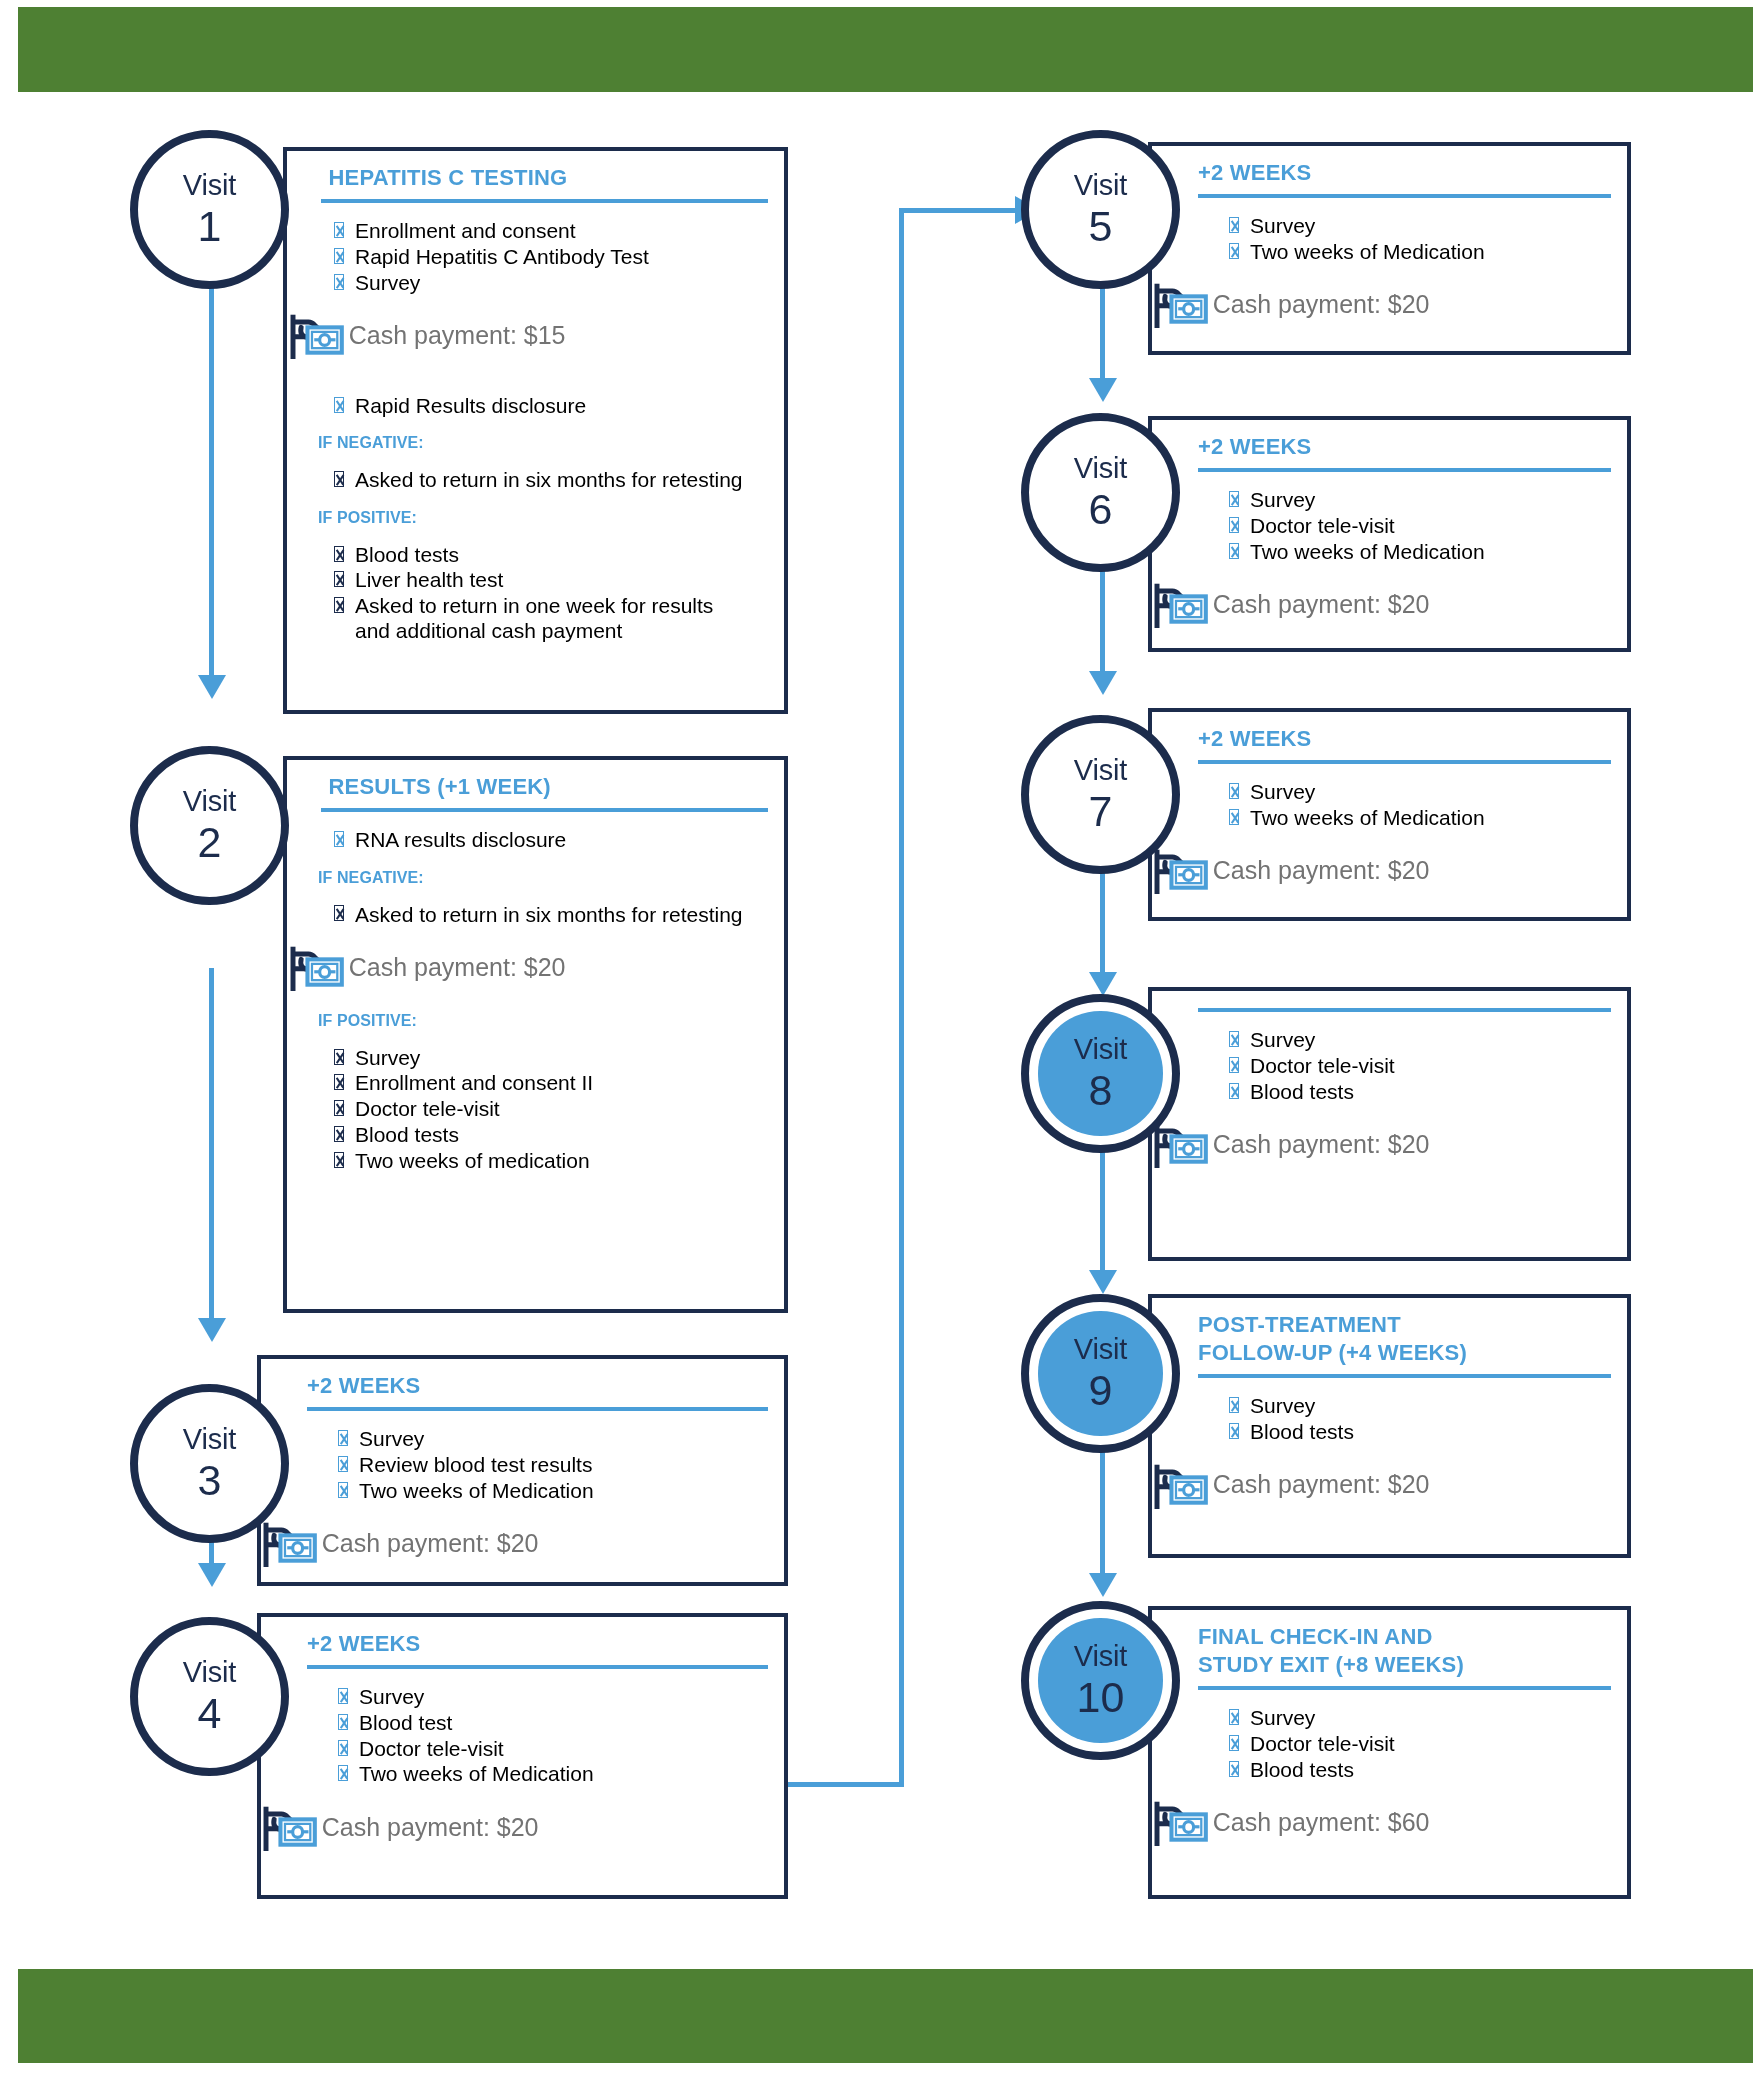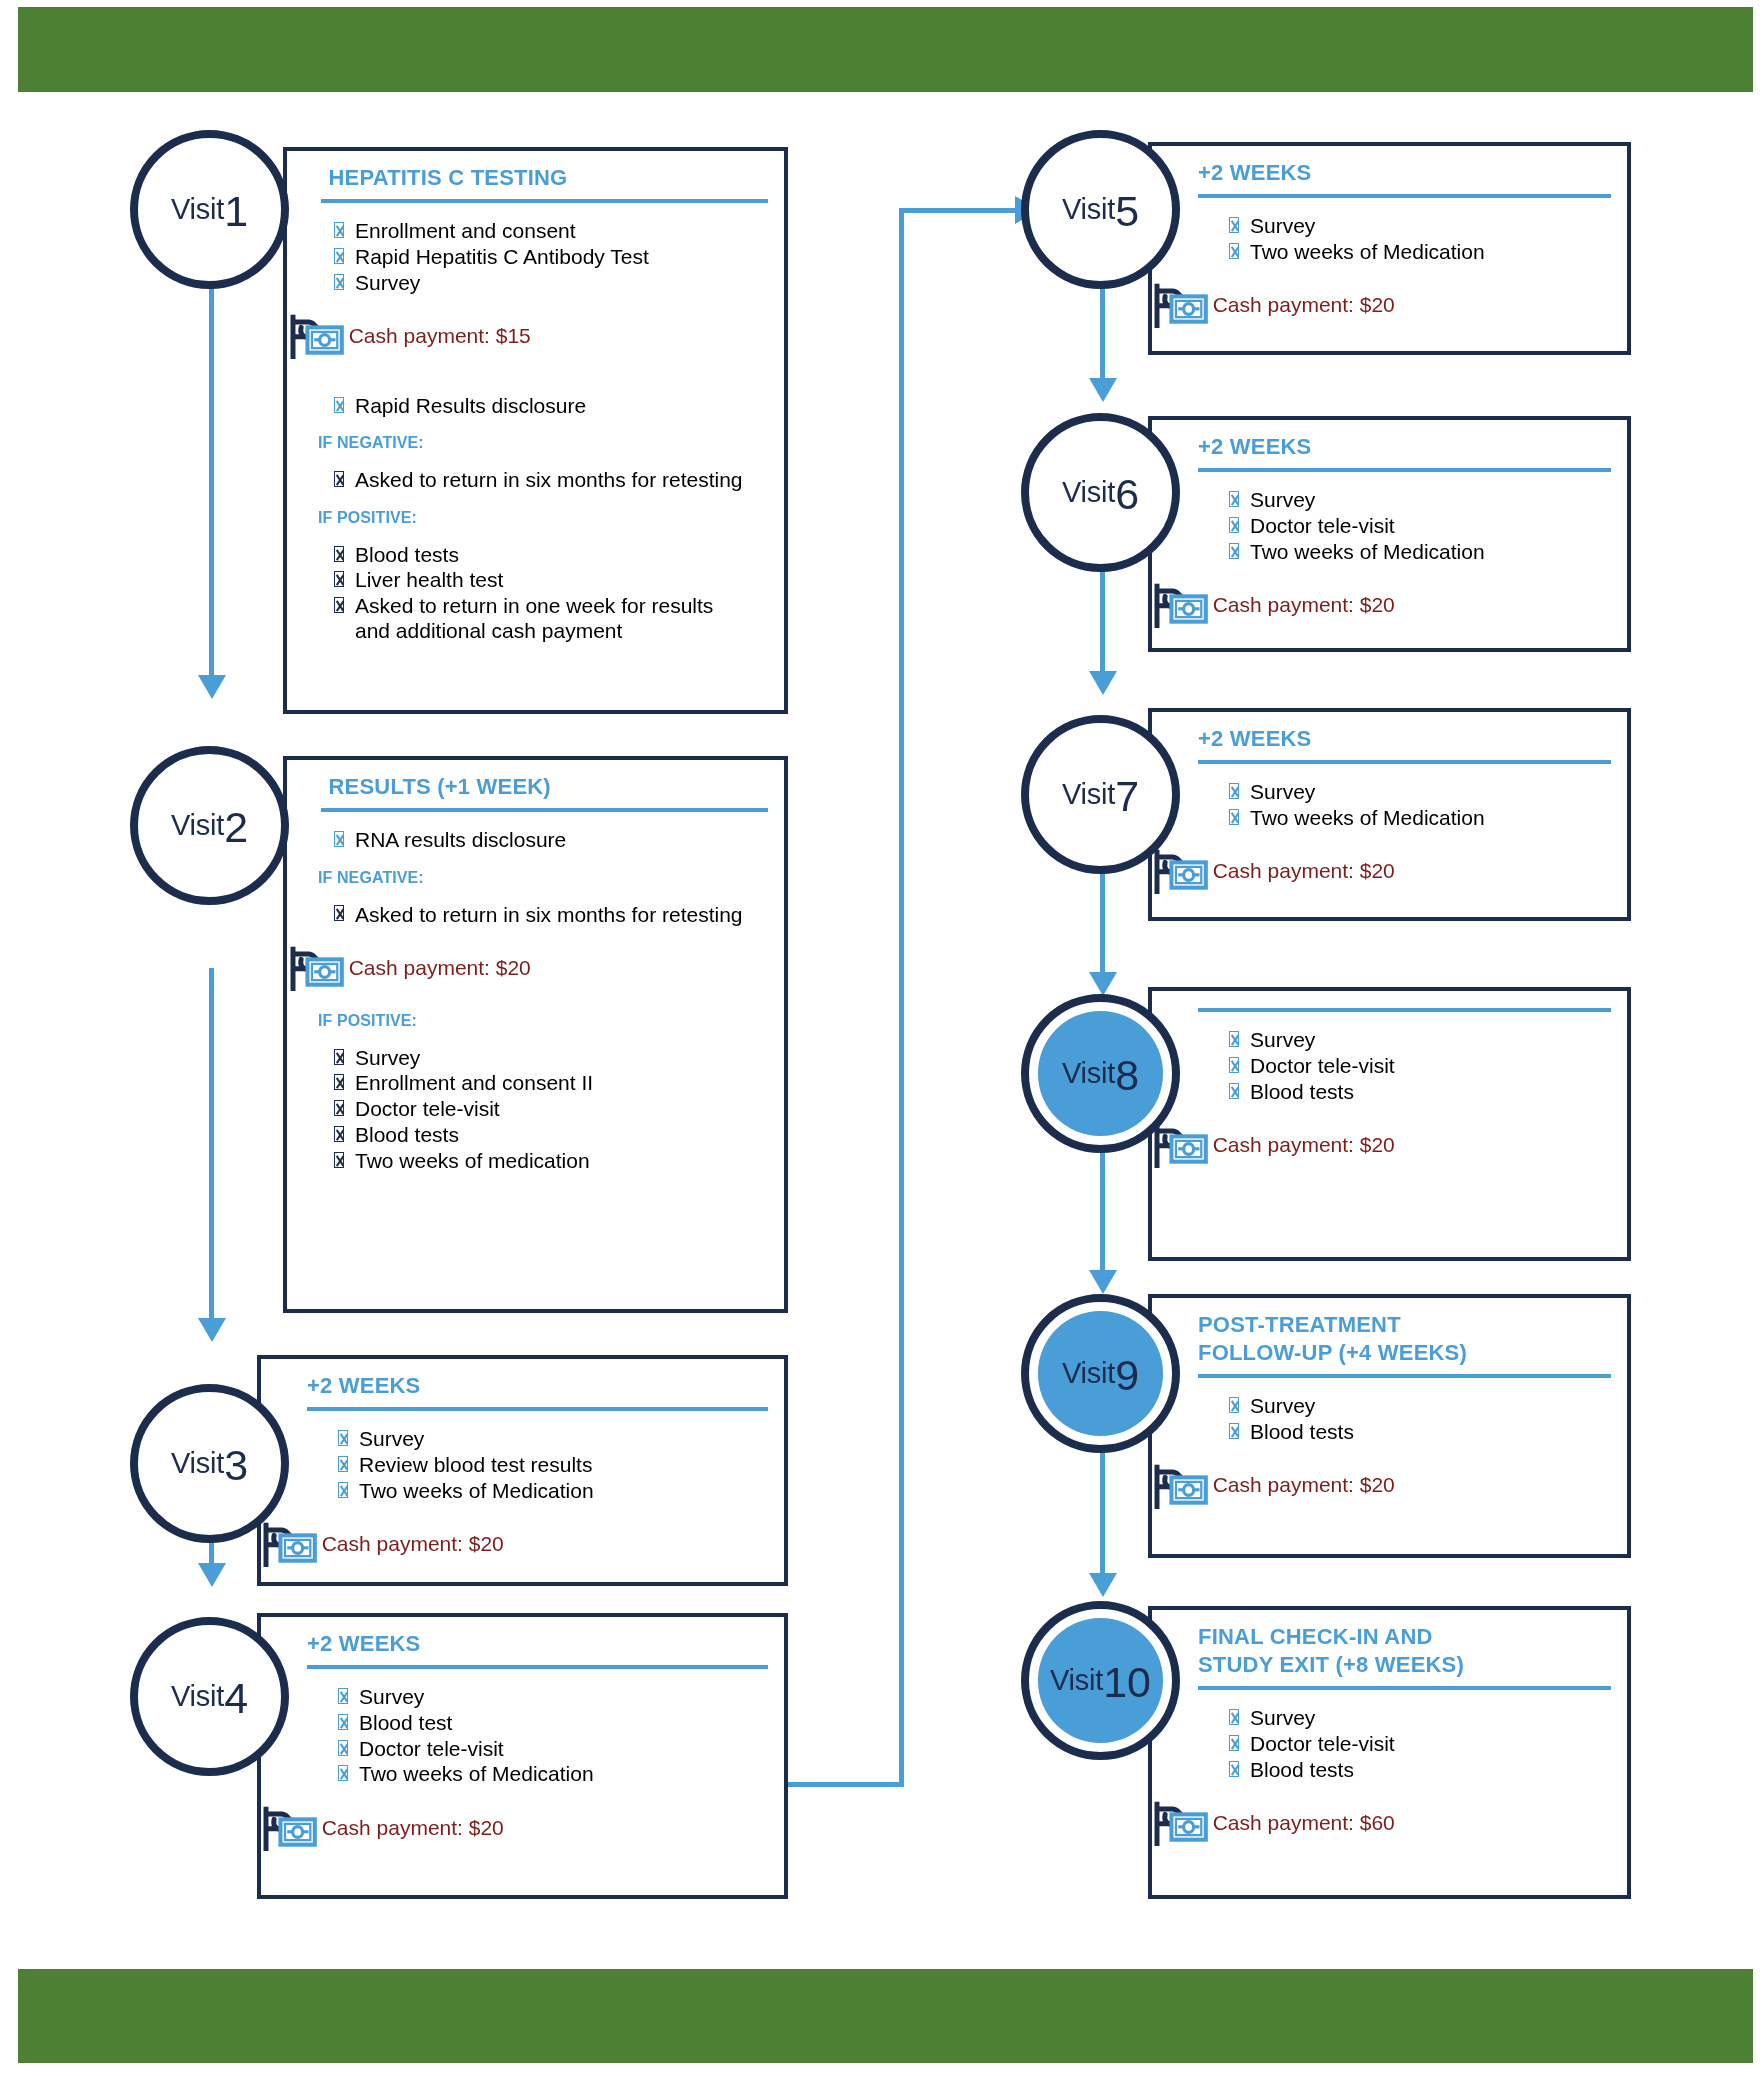--- a/index.html
+++ b/index.html
@@ -11,21 +11,21 @@
   .green-bar{position:absolute;background:#4e8033;}
   #green-top{left:17.5px;top:7px;width:1735px;height:85px;}
   #green-bottom{left:17.5px;top:1969px;width:1735px;height:94px;}
 
   
   .node{position:absolute;}
   .circle{
     position:absolute;box-sizing:border-box;
     width:159px;height:159px;border-radius:50%;
     border:8px solid #1c2c4c;background:#ffffff;
-    display:flex;align-items:center;justify-content:center;
+    display:flex;flex-direction:column;align-items:center;justify-content:center;
     z-index:6;
   }
   .circle.filled{background:#ffffff;}
   .circle.filled .inner-fill{
     position:absolute;left:9.4px;top:9.4px;right:9.4px;bottom:9.4px;
     border-radius:50%;background:#4a9ed8;z-index:-1;
   }
   .circle .v-word{
     font-size:29px;color:#1c2c4c;line-height:1;letter-spacing:-0.2px;
     font-weight:400;
@@ -72,21 +72,21 @@
   }
   .gap{height:16px;}
   .gap-sm{height:8.5px;}
 
   
   .cash-row{
     position:relative;display:flex;align-items:center;
     margin:1.9px 0 1.9px -14px;min-height:49px;
   }
   .cash-row .money{width:55px;height:47px;flex:0 0 55px;margin-right:4.7px;}
-  .cash-row .cash-text{font-size:21px;color:#7f1d1d;line-height:1.1;}
+  .cash-row .cash-text{font-size:25px;color:#737373;line-height:1.1;}
 
   
   .vline{position:absolute;background:#4a9ed8;width:5.2px;z-index:1;}
   .hline{position:absolute;background:#4a9ed8;height:5.2px;z-index:1;}
   .arrow-down{
     position:absolute;width:0;height:0;z-index:1;
     border-left:14px solid transparent;border-right:14px solid transparent;
     border-top:24.6px solid #4a9ed8;
   }
   .arrow-right{

